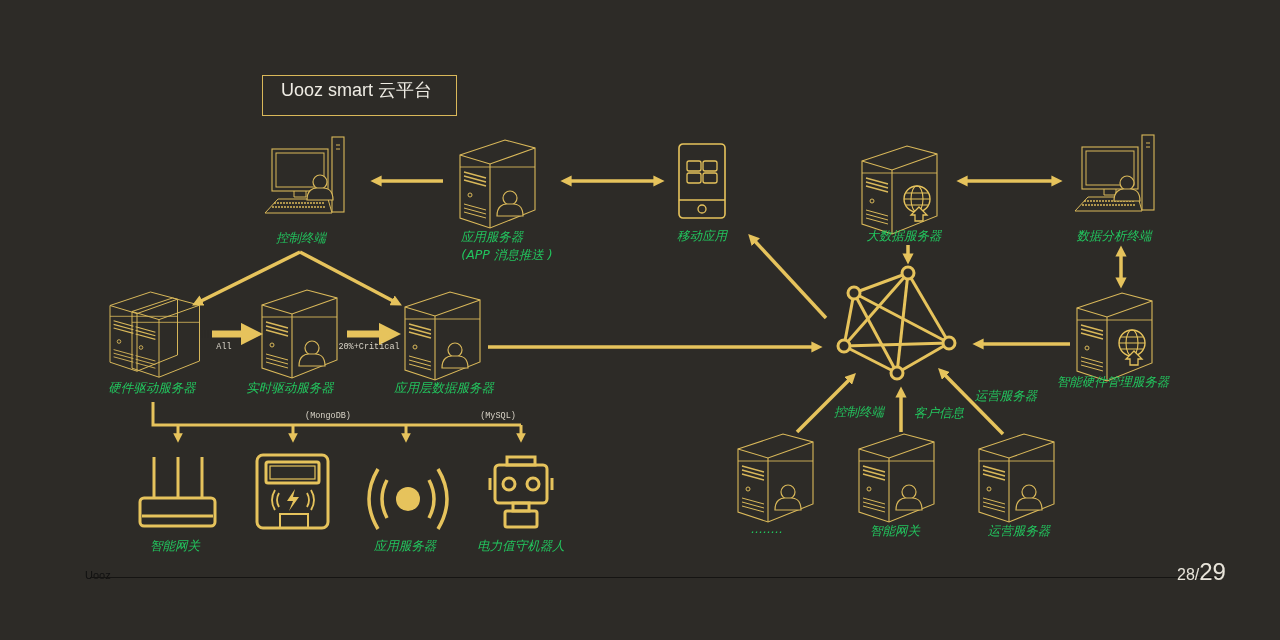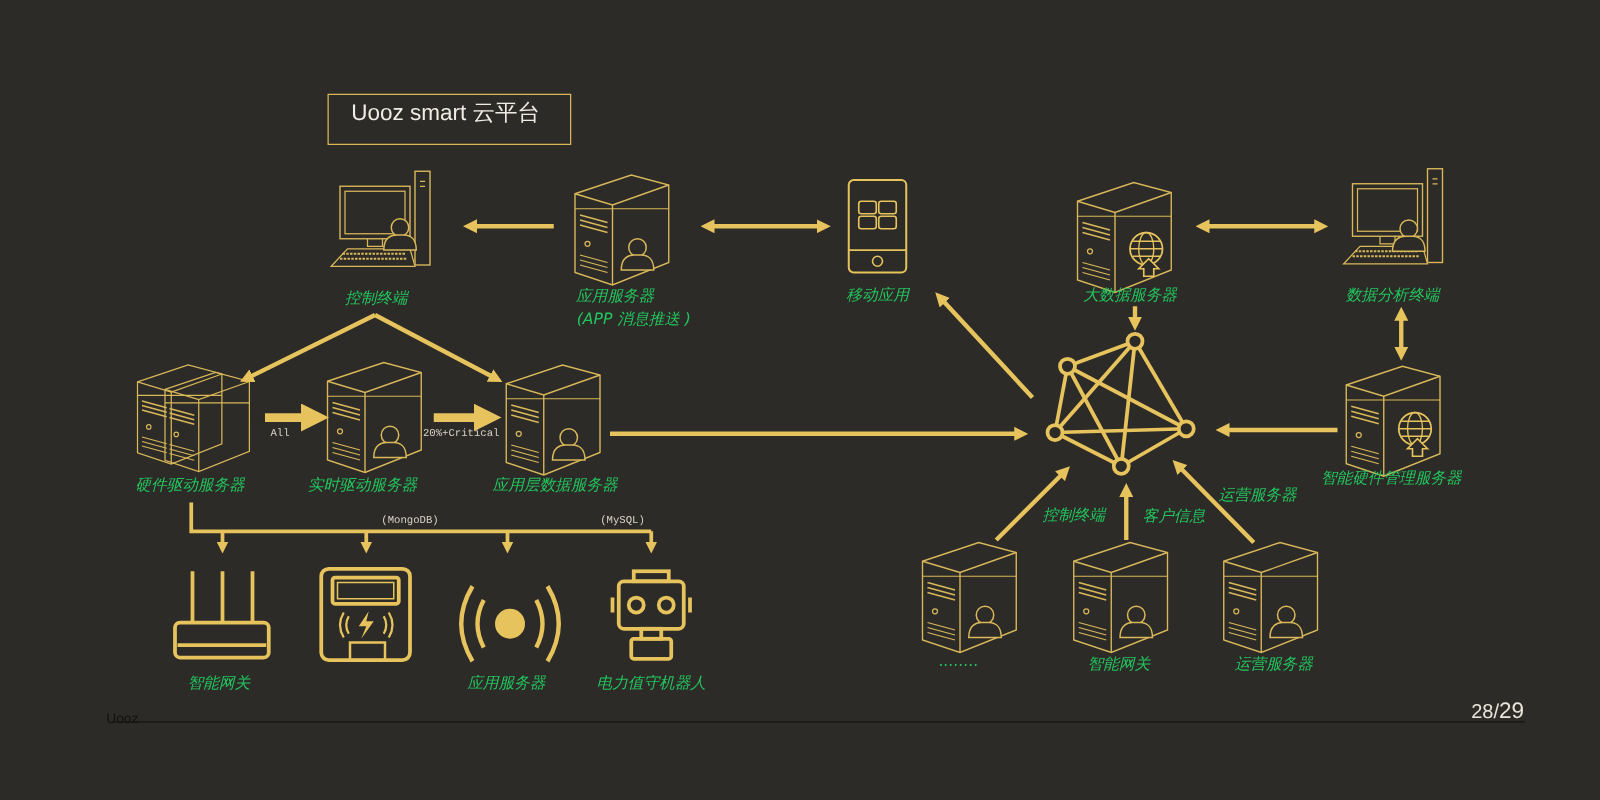--- a/index.html
+++ b/index.html
@@ -6,21 +6,21 @@
   body { width:1280px; height:640px; background:#2d2b27; overflow:hidden; position:relative; font-family:"Liberation Sans", "DejaVu Sans", sans-serif; }
   #stage { position:absolute; left:0; top:0; width:1280px; height:640px; }
   .lbl { position:absolute; color:#22c55e; font-size:12.5px; white-space:nowrap; transform:translateX(-50%); font-family:"DejaVu Sans", sans-serif;font-style:italic; }
   .small { position:absolute; color:#d8d3c7; font-size:8.5px; white-space:nowrap; transform:translateX(-50%); font-family:Liberation Mono, monospace;text-align:right; }
   .title-box { position:absolute; left:222px; top:75px; width:195px; height:41px; border:1.5px solid #d9b85a; box-sizing:border-box; color:#efece4; font-size:18px; line-height:28px; padding-left:18px; font-family:"Liberation Sans", sans-serif; overflow:hidden;margin-left:40px; }
   .title-box .corner { position:absolute; right:-6px; bottom:-2px; width:70px; height:1.2px; background:#d9b85a; transform:rotate(-23deg); transform-origin:right bottom; }
   .footer-brand { position:absolute; left:60px; top:569px; color:#111; font-size:11px; font-family:"Liberation Sans", sans-serif;margin-left:25px; }
   .footer-line { position:absolute; left:90px; top:577px; width:1130px; height:1px; background:#151412; }
   .page-num { position:absolute; left:1177px; top:558px; color:#e8e4da; font-family:"Liberation Sans", sans-serif; }
   .page-num .cur { font-size:16px; }
-  .page-num .tot { font-size:18px; }
+  .page-num .tot { font-size:24px; }
 </style>
 </head>
 <body>
 
 <div id="stage">
 
 <svg width="1280" height="640" viewBox="0 0 1280 640" style="position:absolute;left:0;top:0">
   <defs>
     <marker id="ah" viewBox="0 0 10 10" refX="5" refY="5" markerWidth="3.2" markerHeight="3.2" orient="auto-start-reverse">
       <path d="M0,0 L10,5 L0,10 z" fill="#e6c35c"></path>

